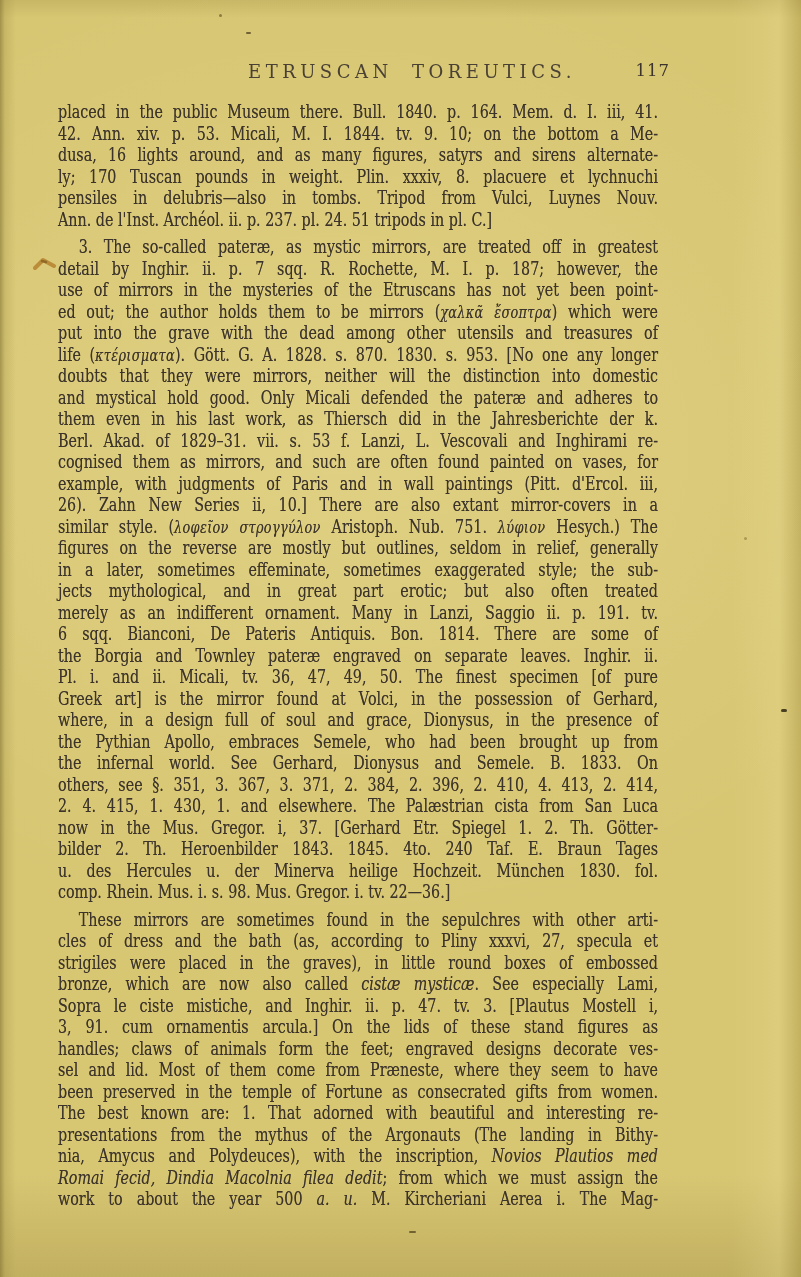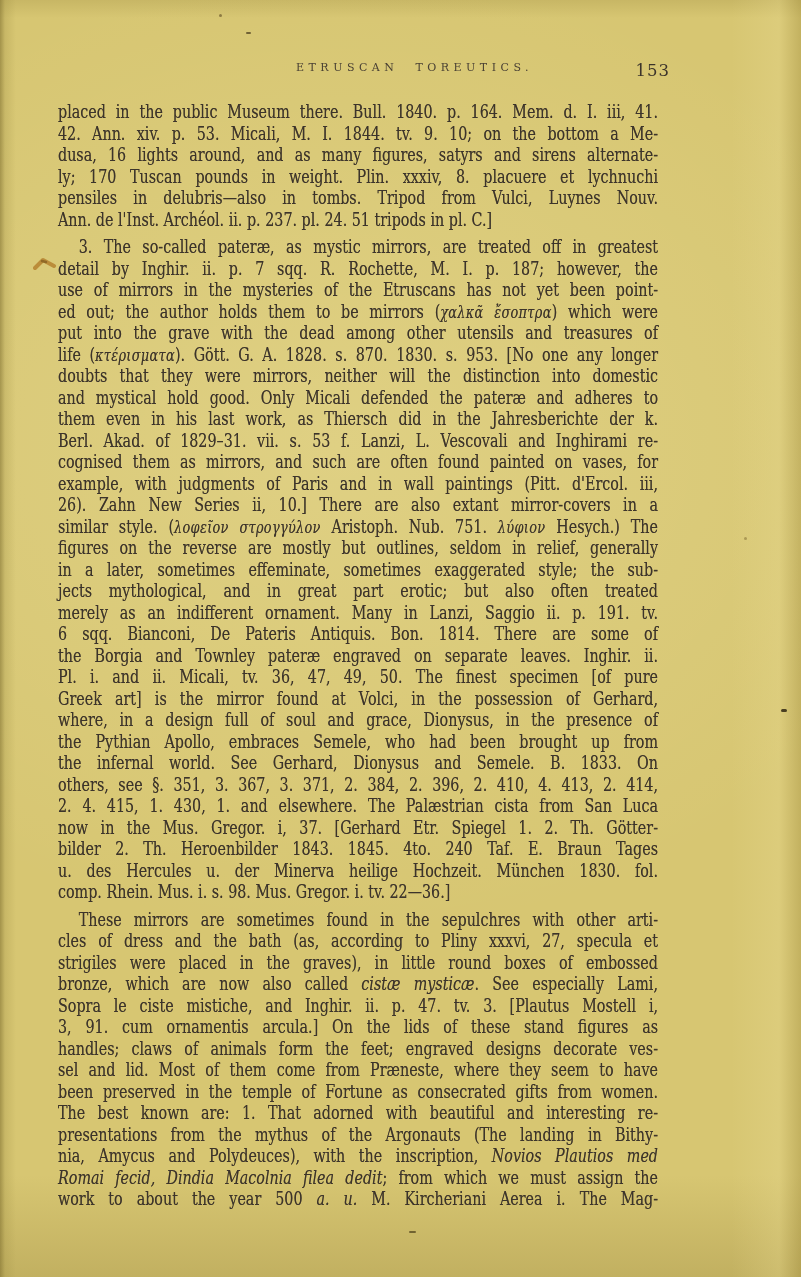--- a/index.html
+++ b/index.html
@@ -9,22 +9,22 @@
     background:
       linear-gradient(90deg, rgba(120,105,42,0.55) 0px, rgba(160,145,70,0.28) 5px, rgba(0,0,0,0) 16px),
       linear-gradient(270deg, rgba(148,128,52,0.30) 0px, rgba(232,218,145,0.30) 22px, rgba(0,0,0,0) 70px),
       linear-gradient(180deg, rgba(130,112,40,0.18) 0px, rgba(0,0,0,0) 18px),
       linear-gradient(180deg, rgba(0,0,0,0) 92%, rgba(118,98,34,0.22) 100%),
       radial-gradient(ellipse 900px 700px at 42% 35%, rgba(255,248,200,0.20), rgba(0,0,0,0) 70%),
       var(--paper, #d7c672);
   }
   .running-head {
     position:absolute; top:61px; left:248px; width:300px;
-    font-size:11px; letter-spacing:4.5px; word-spacing:9px;
-    color:var(--ink-light, #4a4134); white-space:nowrap;margin-left:48px;
+    font-size:18px; letter-spacing:4.5px; word-spacing:9px;
+    color:var(--ink-light, #4a4134); white-space:nowrap;
   }
   .page-num {
     position:absolute; top:61px; right:131px;
     font-size:16.5px; letter-spacing:1px; color:var(--ink, #3c342b);
   }
   .body-text {
     position:absolute; top:101px; left:58px; width:755px;
     transform:scaleX(0.7947); transform-origin:0 0;
     font-size:18px; line-height:21.5px; color:var(--ink, #3c342b);
     text-shadow:0 0 0.5px rgba(58,48,38,0.55);
@@ -41,21 +41,21 @@
   .sp2 { left:246px; top:32px;  width:5px; height:2px; background:rgba(95,80,42,0.85); }
   .sp3 { left:781px; top:709px; width:6px; height:3px; background:rgba(58,48,24,0.9); }
   .sp4 { left:409px; top:1231px;width:7px; height:2px; background:rgba(98,84,40,0.85); }
   .sp5 { left:744px; top:537px; width:3px; height:3px; background:rgba(140,120,60,0.6); }
 </style>
 </head>
 <body>
 
 <div class="page">
   <div class="running-head">ETRUSCAN TOREUTICS.</div>
-  <div class="page-num">153</div>
+  <div class="page-num">117</div>
 
   <div class="margin-mark">
     <svg width="24" height="16" viewBox="0 0 24 16">
       <path d="M2 12 L10 4 L21 10" fill="none" stroke="#b5822f" stroke-width="4" stroke-linecap="round" stroke-linejoin="round" opacity="0.85"></path>
       <path d="M9 5 L13 6" fill="none" stroke="#7d5a20" stroke-width="2.5" stroke-linecap="round" opacity="0.7"></path>
     </svg>
   </div>
 
   <div class="body-text">
       <div class="para">

